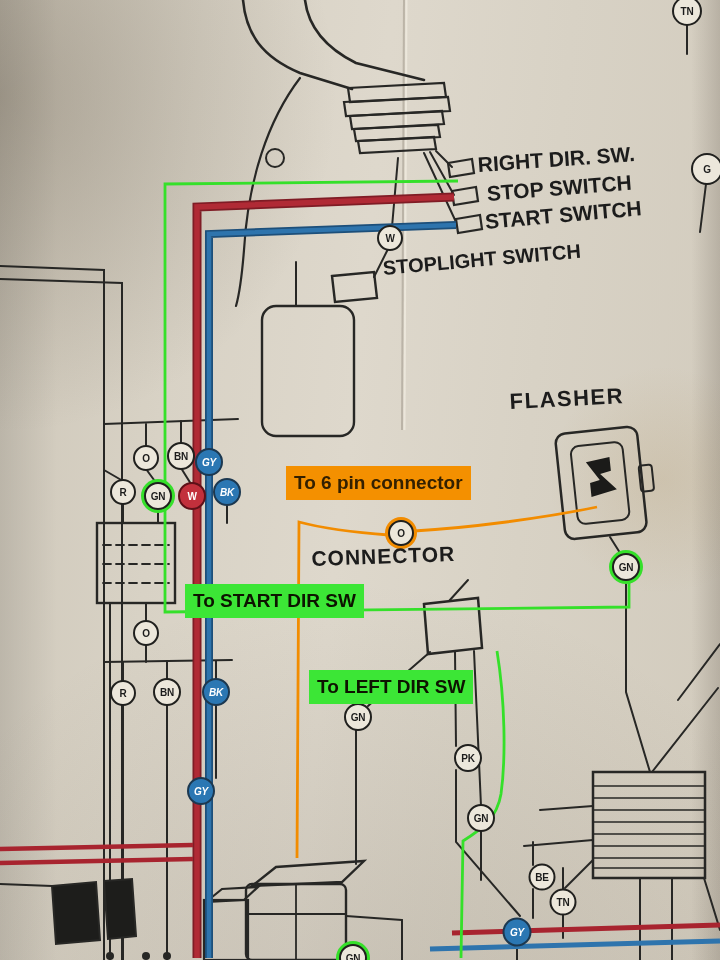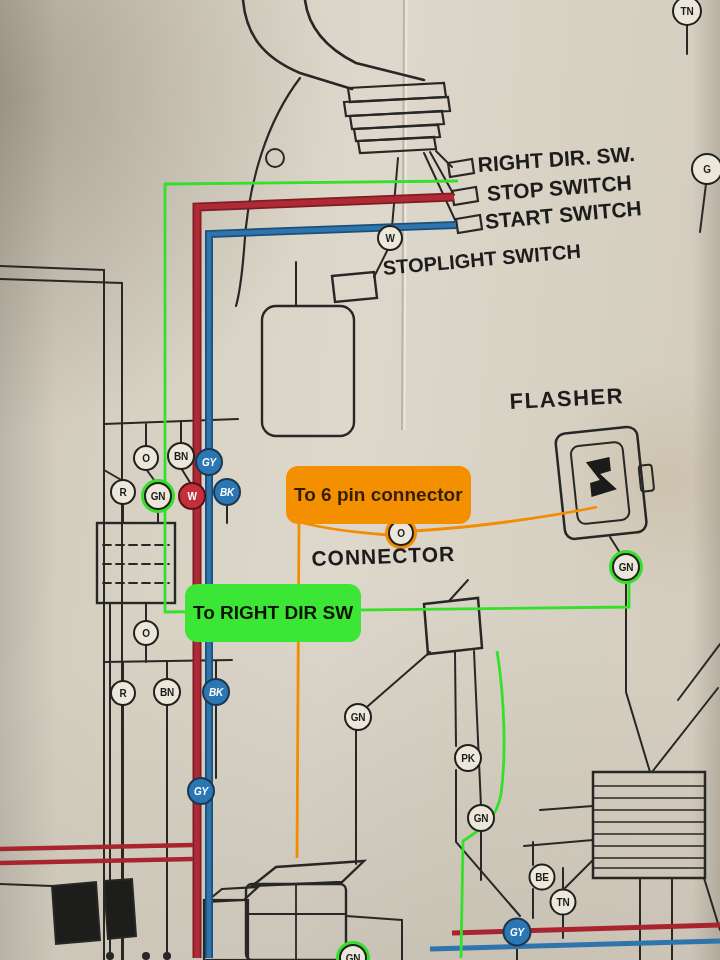--- a/index.html
+++ b/index.html
@@ -21,21 +21,21 @@
       linear-gradient(90deg, transparent 96%, rgba(70,60,50,0.20) 100%),
       linear-gradient(96deg,#cec7b9 0%, #d8d2c5 25%, #ded8cc 48%, #d8d2c5 70%, #d2cbbd 100%);
   }
   svg#diagram{position:absolute;left:0;top:0;z-index:1;}
   .lbl{
     position:absolute;z-index:6;font-weight:bold;color:#1c1c1c;
     white-space:nowrap;transform-origin:left top;
   }
   .hl{
     position:absolute;z-index:7;font-weight:bold;font-size:19px;
-    padding:18px 8px;color:#201800;white-space:nowrap;border-radius:12px;
+    padding:6px 8px;color:#201800;white-space:nowrap;
   }
   .hl.orange{background:var(--highlight_orange);color:#332000;}
   .hl.green{background:var(--highlight_green);color:#0d1400;}
   .badge{
     position:absolute;z-index:5;transform:translate(-50%,-50%);
     border:2.2px solid #20201e;border-radius:50%;
     background:#ece7db;color:#1c1c1c;
     display:flex;align-items:center;justify-content:center;
     font-weight:bold;font-size:10px;letter-spacing:-0.2px;
   }
@@ -215,21 +215,22 @@
   </svg>
 
   <div class="lbl" style="left:477px;top:153px;font-size:21px;transform:rotate(-4deg);">RIGHT DIR. SW.</div>
   <div class="lbl" style="left:486px;top:182px;font-size:21px;transform:rotate(-4.5deg);">STOP SWITCH</div>
   <div class="lbl" style="left:484px;top:210px;font-size:21px;transform:rotate(-5deg);">START SWITCH</div>
   <div class="lbl" style="left:382px;top:257px;font-size:20px;transform:rotate(-5deg);">STOPLIGHT SWITCH</div>
   <div class="lbl" style="left:509px;top:389px;font-size:22px;letter-spacing:1.5px;transform:rotate(-3deg);">FLASHER</div>
   <div class="lbl" style="left:311px;top:547px;font-size:21px;letter-spacing:1px;transform:rotate(-2deg);">CONNECTOR</div>
 
   <div class="hl orange" style="left:286px;top:466px;">To 6 pin connector</div>
-  <div class="hl green" style="left:185px;top:584px;">To RIGHT DIR SW</div>
+  <div class="hl green" style="left:185px;top:584px;">To START DIR SW</div>
+  <div class="hl green" style="left:309px;top:670px;">To LEFT DIR SW</div>
 
   <div class="badge" style="left:687px;top:11px;width:26px;height:26px;">TN</div>
   <div class="badge" style="left:707px;top:169px;width:28px;height:28px;">G</div>
   <div class="badge" style="left:390px;top:238px;width:22px;height:22px;">W</div>
   <div class="badge" style="left:146px;top:458px;width:22px;height:22px;">O</div>
   <div class="badge" style="left:181px;top:456px;width:24px;height:24px;">BN</div>
   <div class="badge blue" style="left:209px;top:462px;width:24px;height:24px;">GY</div>
   <div class="badge" style="left:123px;top:492px;width:22px;height:22px;">R</div>
   <div class="badge ring-green" style="left:158px;top:496px;width:24px;height:24px;">GN</div>
   <div class="badge red" style="left:192px;top:496px;width:24px;height:24px;">W</div>

